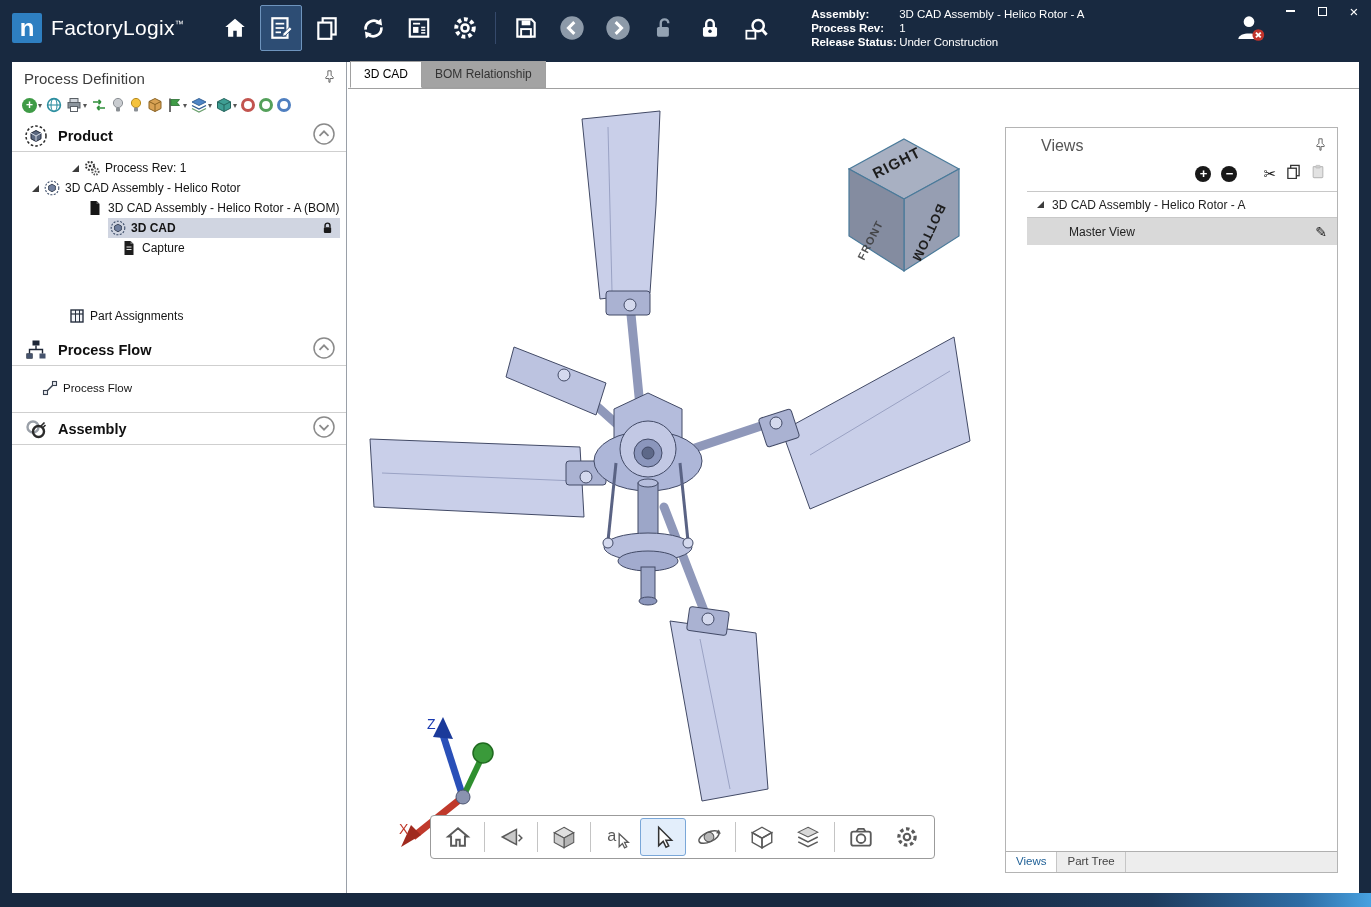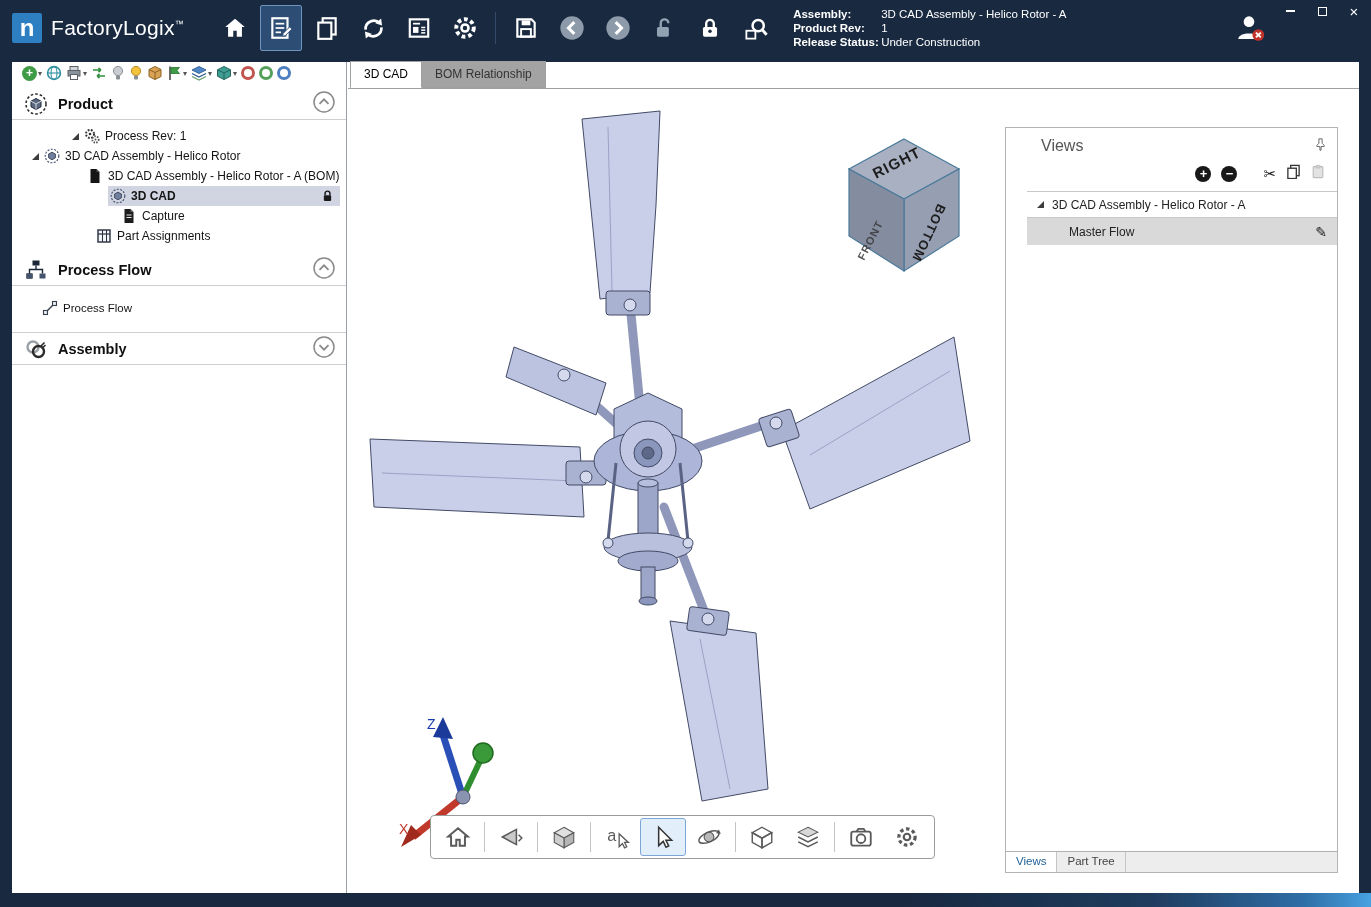--- a/index.html
+++ b/index.html
@@ -14,21 +14,21 @@
   .window { position:absolute; inset:0; }
 
   
   .titlebar { position:absolute; top:0; left:0; right:0; height:62px; background:#182940; display:flex; align-items:center; padding:0 8px 6px 12px; }
   .logo { width:30px; height:30px; background:#2e7fc1; color:#fff; font-size:24px; font-weight:bold; display:flex; align-items:center; justify-content:center; border-radius:2px; margin-right:9px; }
   .appname { color:#fff; font-size:21px; letter-spacing:0.3px; margin-right:28px; white-space:nowrap; }
   .appname sup { font-size:9px; }
   .tbtn { width:42px; height:46px; display:flex; align-items:center; justify-content:center; margin:0 2px; border-radius:2px; flex:0 0 auto; }
   .tbtn.sel { background:#2d4d74; border:1px solid #6e94bd; }
   .tbsep { width:1px; height:32px; background:#35496b; margin:0 7px; flex:0 0 auto; }
-  .asm-info { margin-left:14px; color:#fff; font-size:11.5px; line-height:14px; flex:0 0 auto; }
+  .asm-info { margin-left:32px; color:#fff; font-size:11.5px; line-height:14px; flex:0 0 auto; }
   .asm-row { display:flex; }
   .asm-row .lbl { font-weight:bold; width:88px; }
   .tb-spacer { flex:1; }
   .user-wrap { position:relative; width:34px; height:34px; margin-right:96px; }
   .winctl { position:absolute; top:5px; right:10px; display:flex; gap:18px; align-items:center; }
   .winctl .wbtn { width:14px; height:12px; display:flex; align-items:center; justify-content:center; color:#fff; font-size:12px; }
   .wmin { width:9px; height:0; border-bottom:2px solid #fff; }
   .wmax { width:9px; height:9px; border:1.5px solid #fff; }
 
   
@@ -190,21 +190,21 @@
         <line x1="17" y1="13" x2="21" y2="17.5" stroke="#fff" stroke-width="2.6"></line>
       </svg>
     </div>
 
     <div class="asm-info">
       <div class="asm-row">
           <span class="lbl">Assembly:</span>
           <span>3D CAD Assembly - Helico Rotor - A</span>
         </div>
       <div class="asm-row">
-          <span class="lbl">Product Rev:</span>
+          <span class="lbl">Process Rev:</span>
           <span>1</span>
         </div>
       <div class="asm-row">
           <span class="lbl">Release Status:</span>
           <span>Under Construction</span>
         </div>
     </div>
 
     <div class="tb-spacer"></div>
 
@@ -226,20 +226,28 @@
         </div>
       <div class="wbtn">
           <span style="font-size:15px;">×</span>
         </div>
     </div>
   </div>
 
   <div class="content">
 
     <aside class="process-panel">
+      <div class="pp-header">
+        <span class="pp-title">Process Definition</span>
+        <span class="pp-pin">
+          <svg width="13" height="13" viewBox="0 0 16 16">
+              <path d="M6 1 H10 V6.5 L12.5 9 V10.5 H8.7 V15 H7.3 V10.5 H3.5 V9 L6 6.5 Z" fill="none" stroke="#666" stroke-width="1.2"></path>
+            </svg>
+        </span>
+      </div>
 
       <div class="pp-toolbar">
         <span class="mini">
             <span class="badge" style="background:#3f9b46;">+</span>
             <span class="caret">▾</span>
           </span>
         <span class="mini">
             <svg width="16" height="16" viewBox="0 0 16 16">
               <circle cx="8" cy="8" r="6.4" fill="none" stroke="#2e8fa0" stroke-width="1.6"></circle>
               <ellipse cx="8" cy="8" rx="3" ry="6.4" fill="none" stroke="#2e8fa0" stroke-width="1.1"></ellipse>
@@ -377,21 +385,21 @@
           <span class="tri-slot" style="width:8px;"></span>
           <svg class="ticon" viewBox="0 0 16 16">
             <path d="M3.5 1 H9.5 L12.5 4 V15 H3.5 Z" fill="#1d1d1d"></path>
               <path d="M9.5 1 V4 H12.5" fill="#6a6a6a"></path>
               <line x1="5.5" y1="7" x2="10.5" y2="7" stroke="#fff" stroke-width="0.9"></line>
               <line x1="5.5" y1="9.5" x2="10.5" y2="9.5" stroke="#fff" stroke-width="0.9"></line>
           </svg>
           <span class="tlabel">Capture</span>
         </div>
 
-        <div class="trow" style="padding-left:76px;">
+        <div class="trow" style="padding-left:49px;margin-top:48px;">
           <span class="tri-slot" style="width:8px;"></span>
           <svg class="ticon" viewBox="0 0 16 16">
             <rect x="2" y="2" width="12" height="12" fill="#f2f4f8" stroke="#27303f" stroke-width="1.4"></rect>
             <line x1="2" y1="6" x2="14" y2="6" stroke="#27303f" stroke-width="1.2"></line>
             <line x1="6.5" y1="2" x2="6.5" y2="14" stroke="#27303f" stroke-width="1"></line>
             <line x1="10.5" y1="2" x2="10.5" y2="14" stroke="#27303f" stroke-width="1"></line>
           </svg>
           <span class="tlabel">Part Assignments</span>
         </div>
       </div>
@@ -627,21 +635,21 @@
                   <rect x="2.5" y="2.5" width="11" height="12.5" rx="1" fill="#e2e2e2" stroke="#bdbdbd" stroke-width="1.3"></rect>
                   <rect x="5.5" y="1" width="5" height="3" rx="0.8" fill="#cfcfcf" stroke="#bdbdbd"></rect>
                 </svg>
             </span>
           </div>
           <div class="vw-root">
             <span class="tri" style="margin-right:8px;"></span>
             <span>3D CAD Assembly - Helico Rotor - A</span>
           </div>
           <div class="vw-item">
-            <span>Master Flow</span>
+            <span>Master View</span>
             <span class="pencil">✎</span>
           </div>
           <div class="vw-tabs">
             <span class="vw-tab active">Views</span>
             <span class="vw-tab">Part Tree</span>
           </div>
         </aside>
 
       </div>
     </section>

